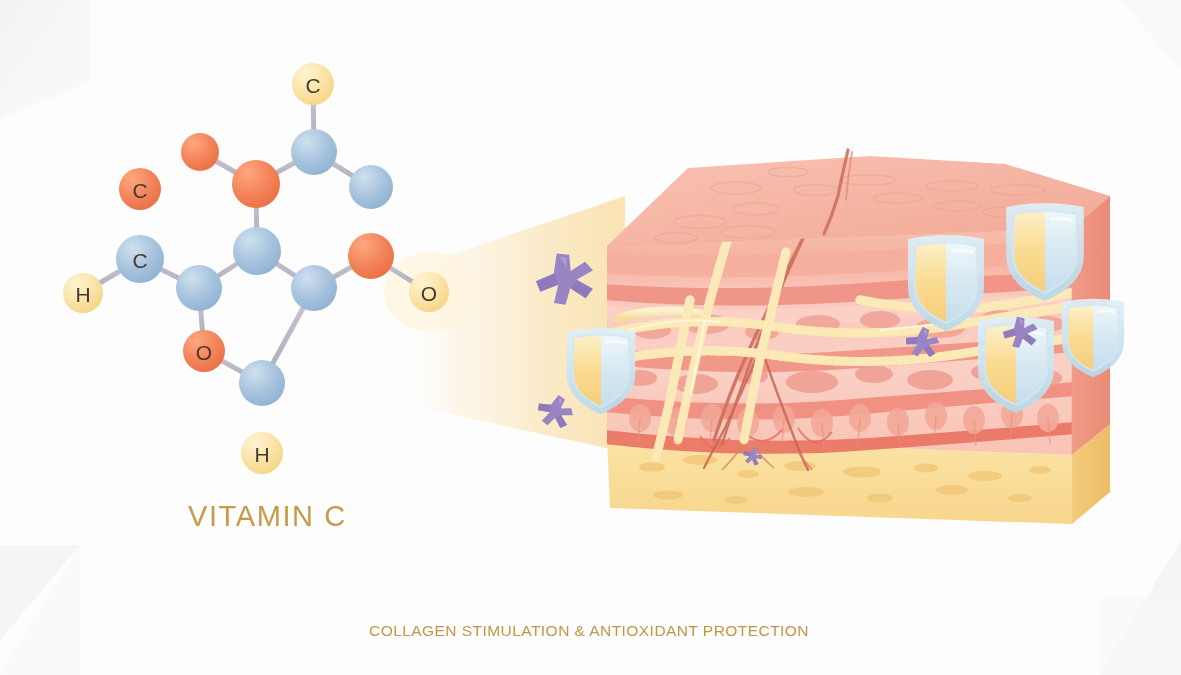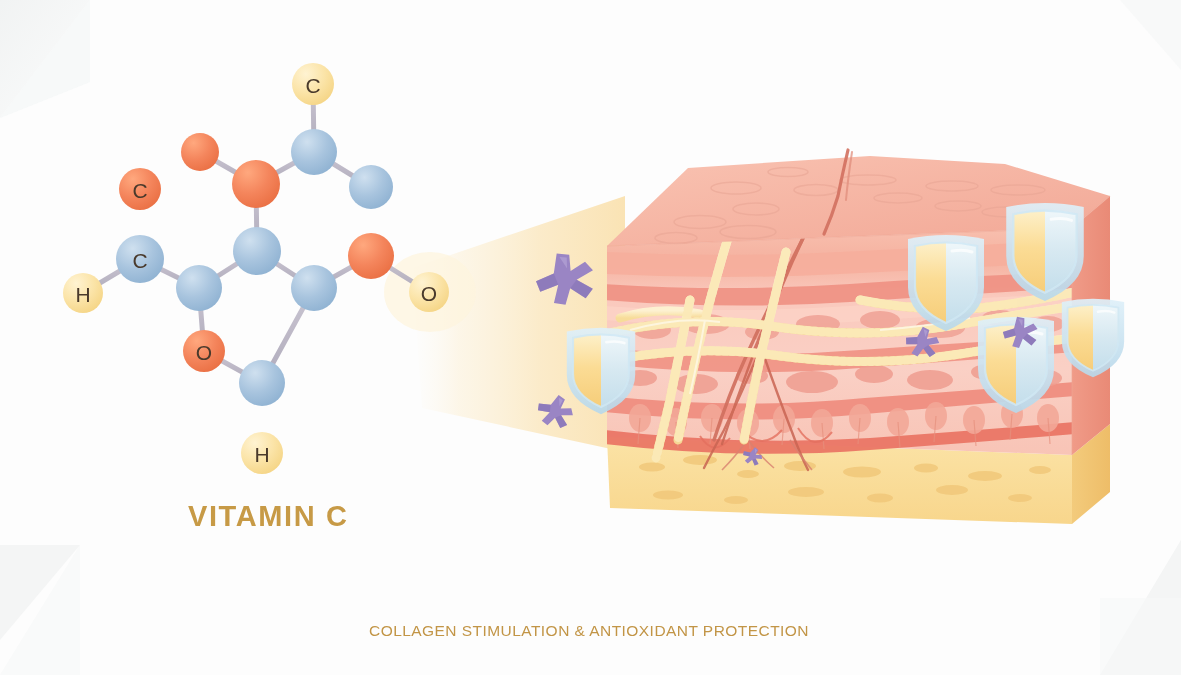--- a/index.html
+++ b/index.html
@@ -17,21 +17,21 @@
   }
   .bg-svg,.beam-svg,.mol-svg,.skin-svg{
     position:absolute;left:0;top:0;width:1181px;height:675px;
     pointer-events:none;
   }
   .mol-label{
     position:absolute;
     color:#c79a46;
     font-size:29px;
     letter-spacing:1.6px;
-    font-weight:700;
+    font-weight:400;
     white-space:nowrap;
   }
   .caption{
     position:absolute;
     color:#c29546;
     font-size:15.5px;
     letter-spacing:0.45px;
     white-space:nowrap;
   }
 </style>

